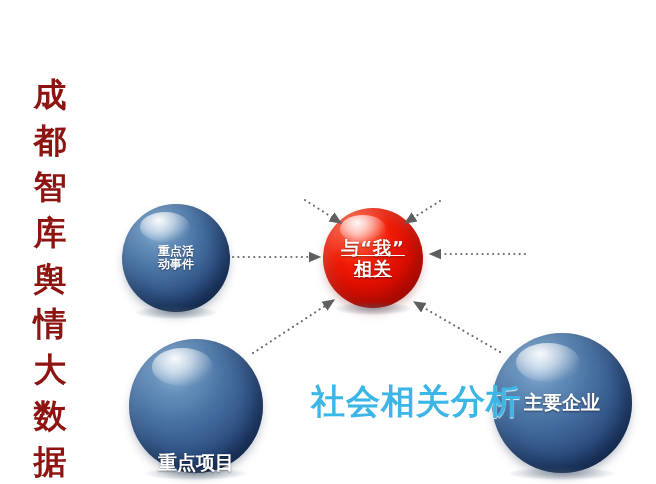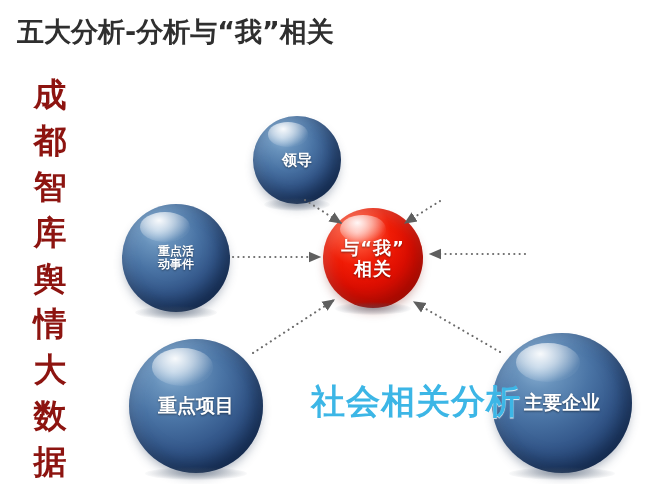--- a/index.html
+++ b/index.html
@@ -132,23 +132,23 @@
         rgba(70,85,105,0) 75%);
     z-index: 0;
     pointer-events: none;
   }
 
   
   #sphere-leader      { left:253px; top:116px; width:88px;  height:88px;  font-size:15px; }
   #sphere-department  { left:402px; top:112px; width:94px;  height:94px;  font-size:15px; }
   #sphere-activity    { left:122px; top:204px; width:108px; height:108px; font-size:12px; }
   #sphere-region      { left:528px; top:200px; width:108px; height:108px; font-size:16px; }
-  #sphere-project     { left:129px; top:339px; width:134px; height:134px; font-size:19px; }
+  #sphere-project     { left:129px; top:339px; width:134px; height:134px; font-size:19px;align-items:flex-end; }
   #sphere-enterprise  { left:492px; top:333px; width:140px; height:140px; font-size:19px; }
-  #sphere-center      { left:323px; top:208px; width:100px; height:100px; font-size:18px; }
+  #sphere-center      { left:323px; top:208px; width:100px; height:100px; font-size:18px;text-decoration:underline; }
   #sphere-center .lbl { line-height: 1.18; letter-spacing: 1px; }
 
   
   #arrows {
     position: absolute;
     left: 0; top: 0;
     width: 656px;
     height: 484px;
     z-index: 1;
     pointer-events: none;
@@ -166,21 +166,20 @@
     white-space: nowrap;
     text-shadow: 0 1px 1px rgba(255,255,255,0.9);
     margin-left: 24px;
   }
 </style>
 </head>
 <body>
 
 <div id="stage">
 
-  <div id="page-title">五大分析-分析与“我”相关</div>
 
   <div id="brand-vertical">
     <span>成</span>
     <span>都</span>
     <span>智</span>
     <span>库</span>
     <span>舆</span>
     <span>情</span>
     <span>大</span>
     <span>数</span>
@@ -202,24 +201,20 @@
       <line x1="233" y1="257" x2="320" y2="257"></line>
 
       <line x1="525" y1="254" x2="430" y2="254"></line>
 
       <line x1="253" y1="353" x2="334" y2="300"></line>
 
       <line x1="500" y1="352" x2="414" y2="302"></line>
     </g>
   </svg>
 
-  <div class="sphere blue" id="sphere-leader">
-    <span class="gloss"></span>
-    <span class="lbl">领导</span>
-  </div>
 
 
   <div class="sphere blue" id="sphere-activity">
     <span class="gloss"></span>
     <span class="lbl">重点活
 动事件</span>
   </div>
 
 
   <div class="sphere blue" id="sphere-project">

